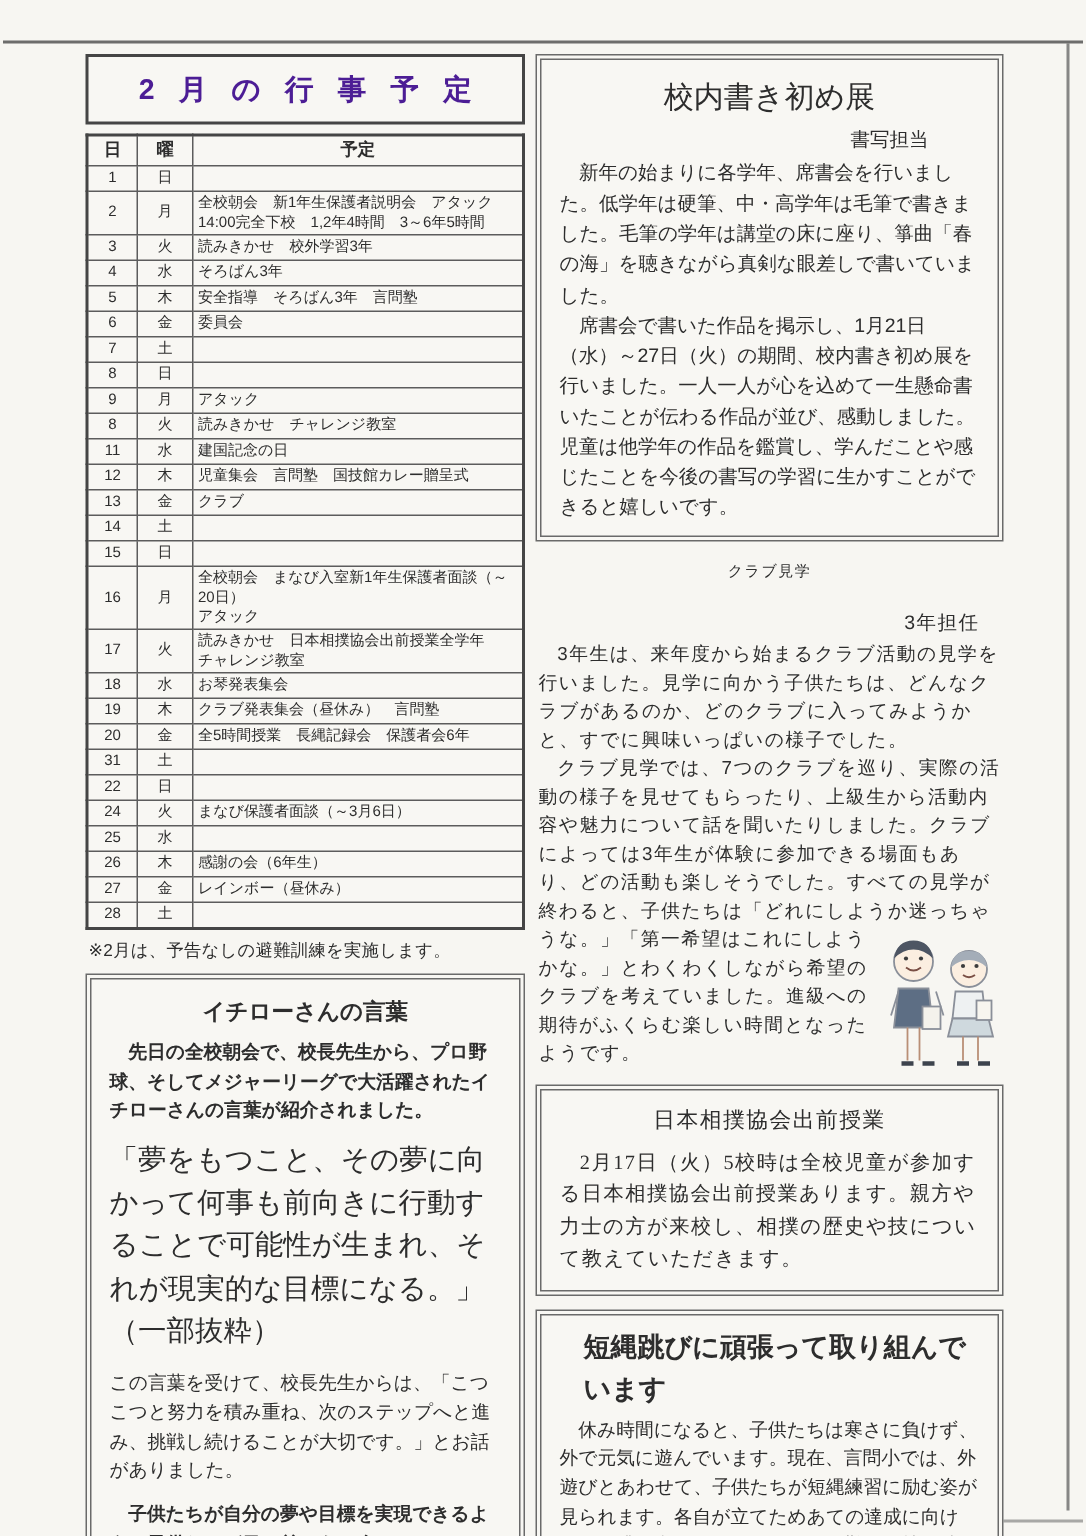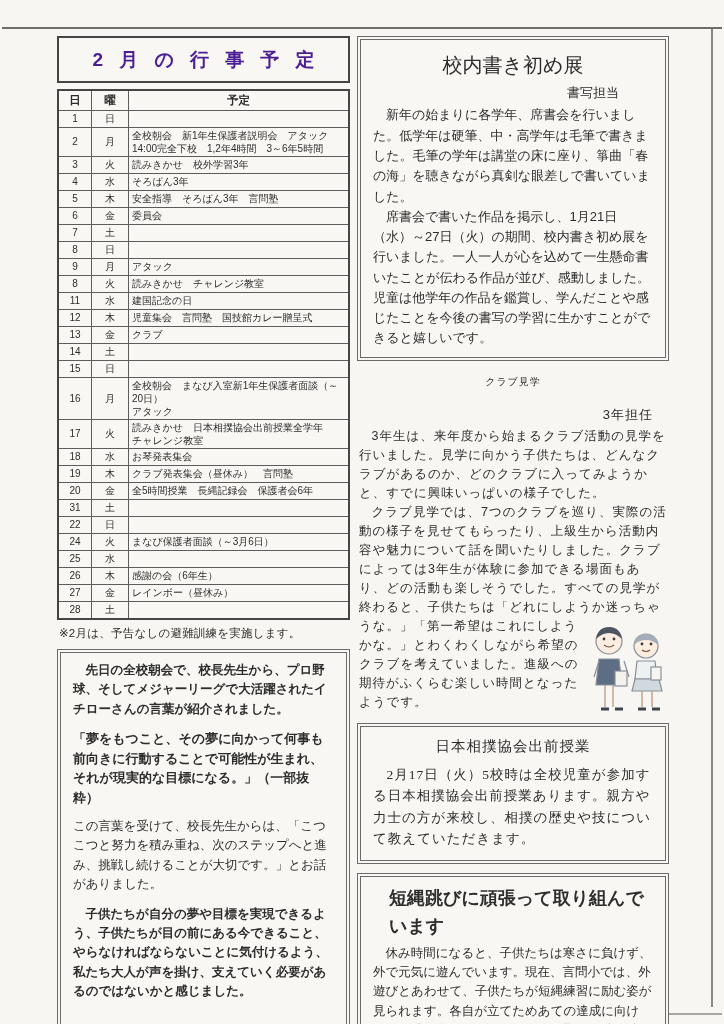--- a/index.html
+++ b/index.html
@@ -34,21 +34,21 @@
   .cal-note{font-size:11.5px;margin:6px 0 0 2px;letter-spacing:.02em;}
 
   
   .dbox{border:4px double #6a6a6a;background:#f8f7f3;}
 
   
   .ichiro{margin-top:8px;padding:8px 12px 26px 12px;position:relative;font-size:12.5px;line-height:1.55;}
   .ichiro .sec-title{text-align:center;font-size:15px;font-weight:600;margin:2px 0 6px 0;}
   .ichiro p{margin:0 0 10px 0;}
   .ichiro p.ind{text-indent:1em;font-weight:bold;}
-  .ichiro p.quote{font-weight:bold;font-size:13px;line-height:1.5;}
+  .ichiro p.quote{font-weight:normal;font-size:19px;line-height:1.5;}
 
   
   .kakizome{padding:8px 12px;font-size:13px;line-height:1.56;}
   .kakizome .sec-title{text-align:center;font-size:20px;margin:2px 0 0 0;}
   .kakizome .byline{text-align:right;padding-right:34px;font-size:13px;margin:2px 0 2px 0;}
   .kakizome p{margin:0;text-indent:1em;}
 
   
   .club{margin-top:9px;padding:2px 2px;font-size:12.5px;line-height:1.52;letter-spacing:1px;}
   .club .sec-title{text-align:center;font-size:10px;margin:2px 0 16px 0;}
@@ -225,20 +225,21 @@
           <td class="c-day">28</td>
           <td class="c-wd">土</td>
           <td class="c-ev"></td>
         </tr>
         </tbody>
     </table>
 
     <div class="cal-note">※2月は、予告なしの避難訓練を実施します。</div>
 
     <div class="dbox ichiro">
+      <div class="sec-title">イチローさんの言葉</div>
       <p class="ind">先日の全校朝会で、校長先生から、プロ野球、そしてメジャーリーグで大活躍されたイチローさんの言葉が紹介されました。</p>
       <p class="quote">「夢をもつこと、その夢に向かって何事も前向きに行動することで可能性が生まれ、それが現実的な目標になる。」（一部抜粋）</p>
       <p>この言葉を受けて、校長先生からは、「こつこつと努力を積み重ね、次のステップへと進み、挑戦し続けることが大切です。」とお話がありました。</p>
       <p class="ind">子供たちが自分の夢や目標を実現できるよう、子供たちが目の前にある今できること、やらなければならないことに気付けるよう、私たち大人が声を掛け、支えていく必要があるのではないかと感じました。</p>
 
     </div>
   </div>
 
   <div class="col-right">
 

